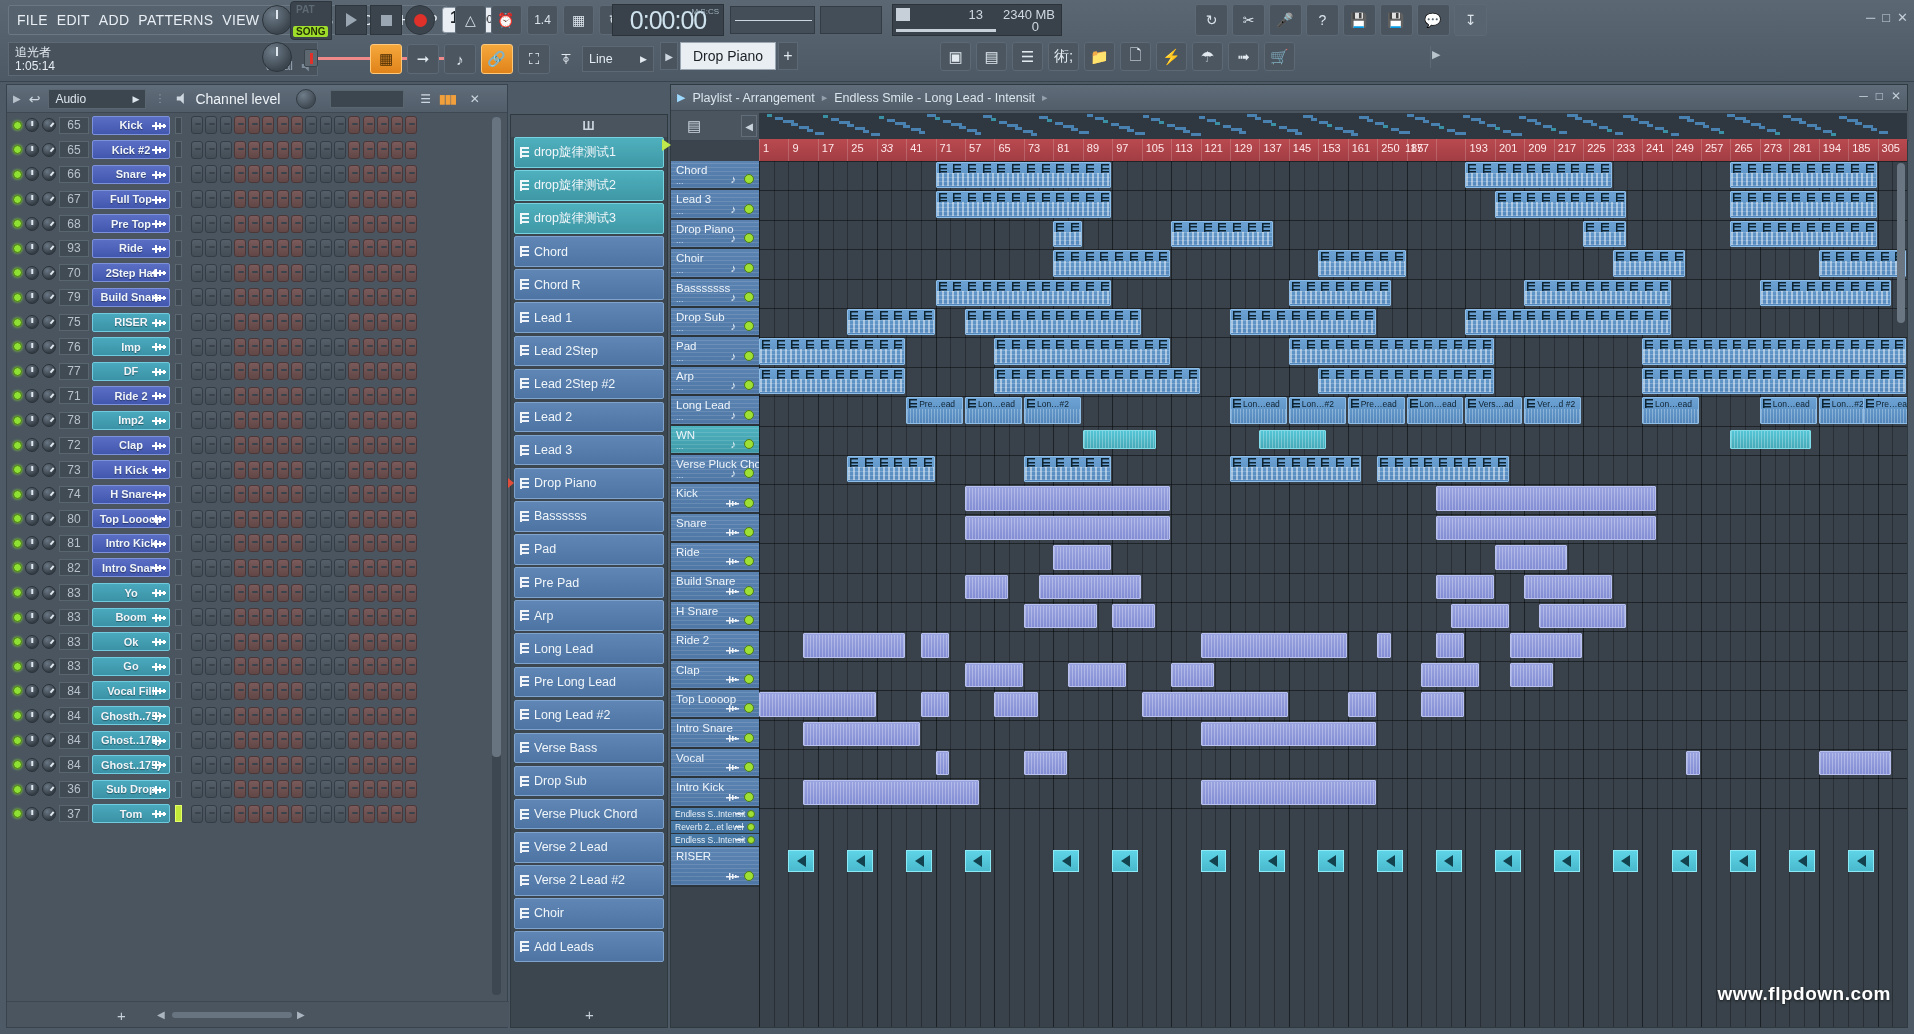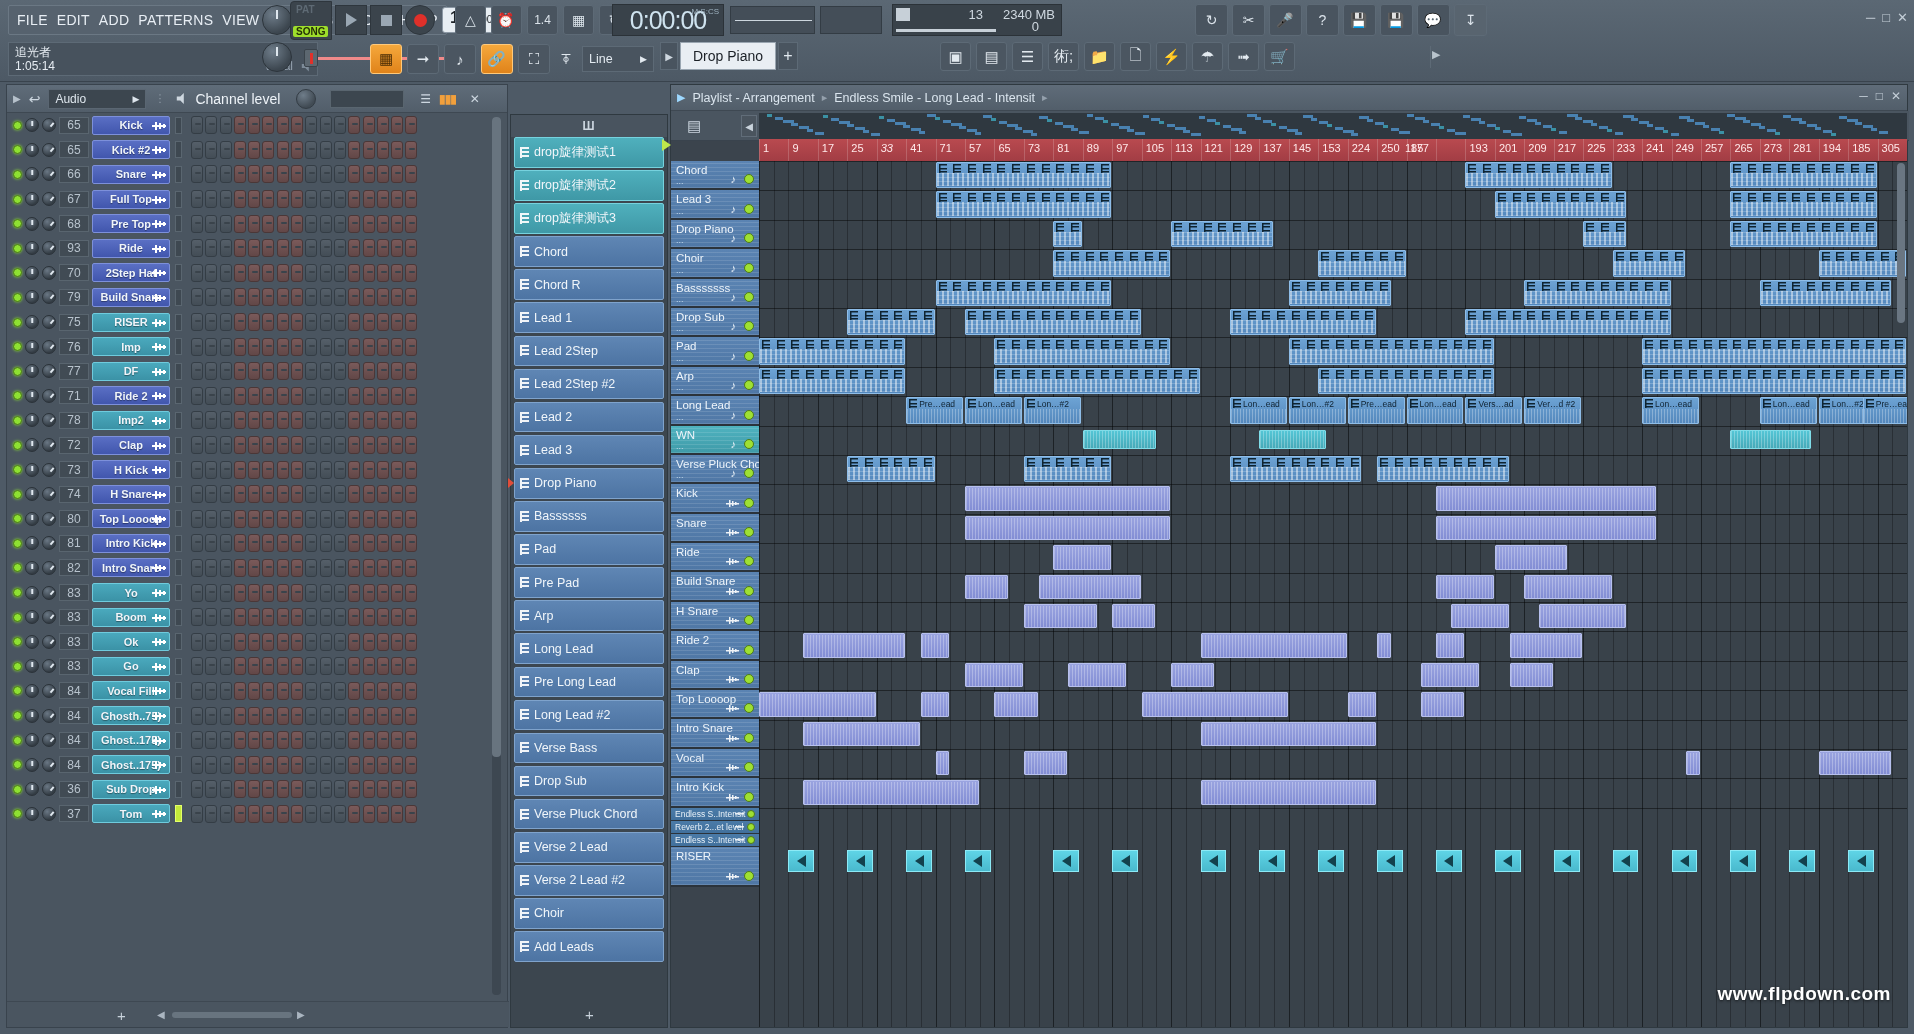--- a/index.html
+++ b/index.html
@@ -1590,21 +1590,21 @@
       <div class="tick" style="left: 445.538px;">121</div>
       <div class="gl" style="left: 441.538px;"></div>
       <div class="tick" style="left: 474.974px;">129</div>
       <div class="gl" style="left: 470.974px;"></div>
       <div class="tick" style="left: 504.41px;">137</div>
       <div class="gl" style="left: 500.41px;"></div>
       <div class="tick" style="left: 533.846px;">145</div>
       <div class="gl" style="left: 529.846px;"></div>
       <div class="tick" style="left: 563.282px;">153</div>
       <div class="gl" style="left: 559.282px;"></div>
-      <div class="tick" style="left: 592.718px;">224</div>
+      <div class="tick" style="left: 592.718px;">161</div>
       <div class="gl" style="left: 588.718px;"></div>
       <div class="tick" style="left: 622.154px;">250</div>
       <div class="gl" style="left: 618.154px;"></div>
       <div class="tick" style="left: 651.59px;">177</div>
       <div class="gl" style="left: 647.59px;"></div>
       <div class="tick" style="left: 646px;">185</div>
       <div class="gl" style="left: 677.026px;"></div>
       <div class="tick" style="left: 710.462px;">193</div>
       <div class="gl" style="left: 706.462px;"></div>
       <div class="tick" style="left: 739.897px;">201</div>

